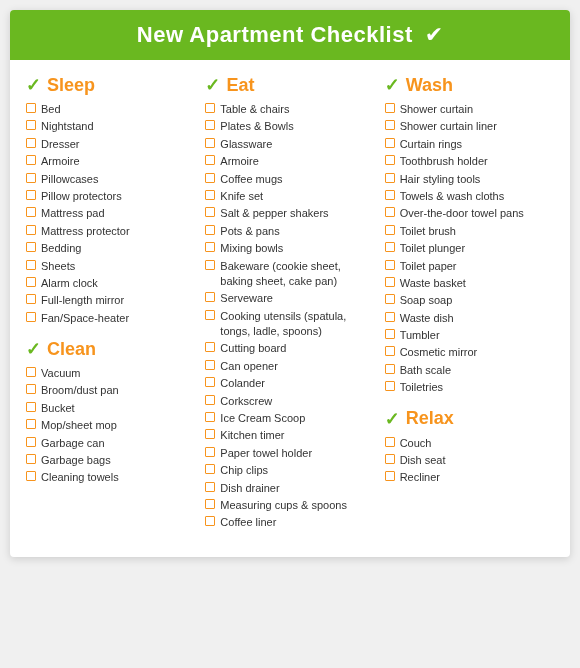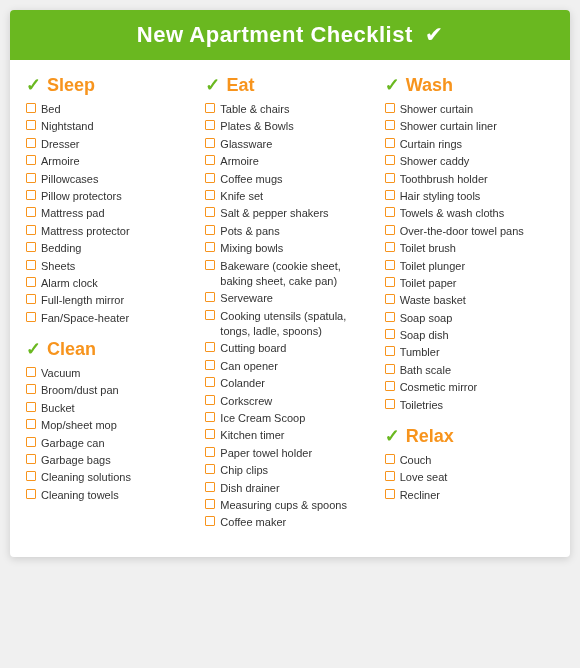--- a/index.html
+++ b/index.html
@@ -177,24 +177,20 @@
             <div class="item">
               <span class="checkbox"></span>
               <span>Garbage can</span>
             </div>
             <div class="item">
               <span class="checkbox"></span>
               <span>Garbage bags</span>
             </div>
             <div class="item">
               <span class="checkbox"></span>
-              <span>Cleaning solutions</span>
-            </div>
-            <div class="item">
-              <span class="checkbox"></span>
               <span>Cleaning towels</span>
             </div>
           </div>
       </div>
     </div>
 
     <div class="col-2">
       <div class="section">
         <div class="section-title">
           <span class="section-check">✓</span>
@@ -284,21 +280,21 @@
             <div class="item">
               <span class="checkbox"></span>
               <span>Dish drainer</span>
             </div>
             <div class="item">
               <span class="checkbox"></span>
               <span>Measuring cups &amp; spoons</span>
             </div>
             <div class="item">
               <span class="checkbox"></span>
-              <span>Coffee maker</span>
+              <span>Coffee liner</span>
             </div>
           </div>
       </div>
     </div>
 
     <div class="col-3">
       <div class="section">
         <div class="section-title">
           <span class="section-check">✓</span>
           <span>Wash</span>
@@ -311,24 +307,20 @@
             <div class="item">
               <span class="checkbox"></span>
               <span>Shower curtain liner</span>
             </div>
             <div class="item">
               <span class="checkbox"></span>
               <span>Curtain rings</span>
             </div>
             <div class="item">
               <span class="checkbox"></span>
-              <span>Shower caddy</span>
-            </div>
-            <div class="item">
-              <span class="checkbox"></span>
               <span>Toothbrush holder</span>
             </div>
             <div class="item">
               <span class="checkbox"></span>
               <span>Hair styling tools</span>
             </div>
             <div class="item">
               <span class="checkbox"></span>
               <span>Towels &amp; wash cloths</span>
             </div>
@@ -351,53 +343,53 @@
             <div class="item">
               <span class="checkbox"></span>
               <span>Waste basket</span>
             </div>
             <div class="item">
               <span class="checkbox"></span>
               <span>Soap soap</span>
             </div>
             <div class="item">
               <span class="checkbox"></span>
-              <span>Soap dish</span>
+              <span>Waste dish</span>
             </div>
             <div class="item">
               <span class="checkbox"></span>
               <span>Tumbler</span>
             </div>
             <div class="item">
               <span class="checkbox"></span>
+              <span>Cosmetic mirror</span>
+            </div>
+            <div class="item">
+              <span class="checkbox"></span>
               <span>Bath scale</span>
             </div>
             <div class="item">
               <span class="checkbox"></span>
-              <span>Cosmetic mirror</span>
-            </div>
-            <div class="item">
-              <span class="checkbox"></span>
               <span>Toiletries</span>
             </div>
           </div>
       </div>
       <div class="section">
         <div class="section-title">
           <span class="section-check">✓</span>
           <span>Relax</span>
         </div>
         <div id="relax-items">
             <div class="item">
               <span class="checkbox"></span>
               <span>Couch</span>
             </div>
             <div class="item">
               <span class="checkbox"></span>
-              <span>Love seat</span>
+              <span>Dish seat</span>
             </div>
             <div class="item">
               <span class="checkbox"></span>
               <span>Recliner</span>
             </div>
           </div>
       </div>
     </div>
 
   </div>

